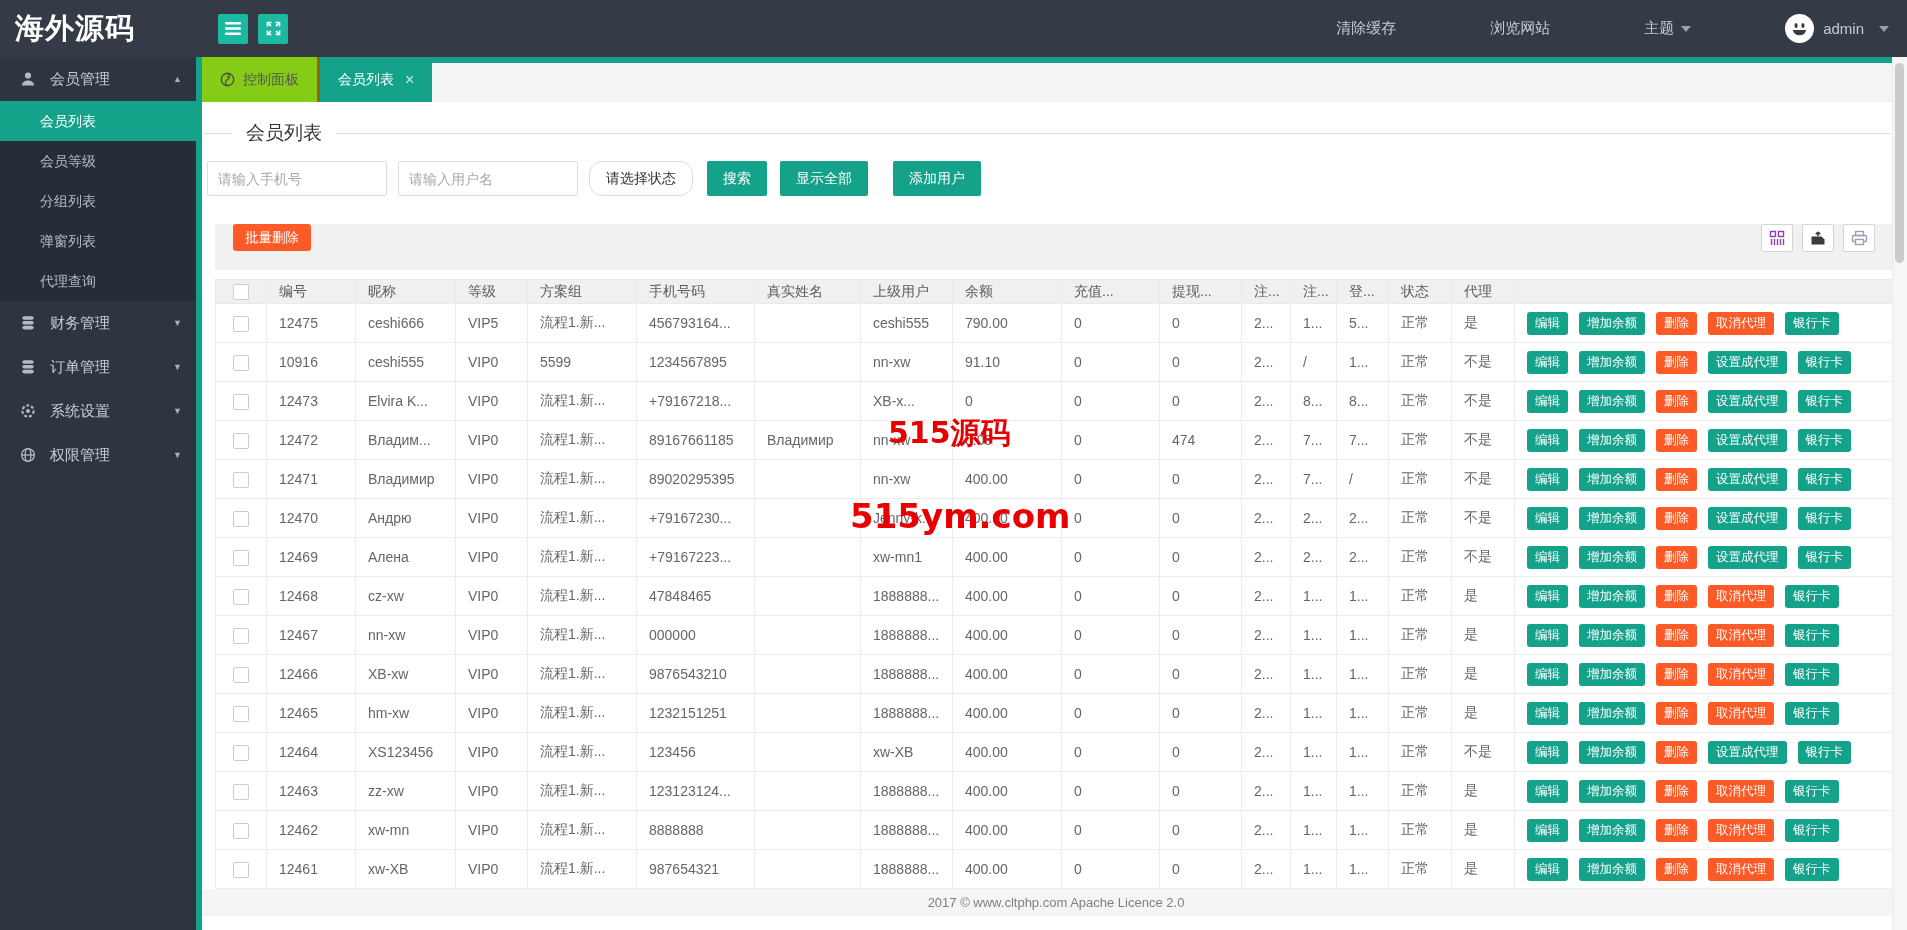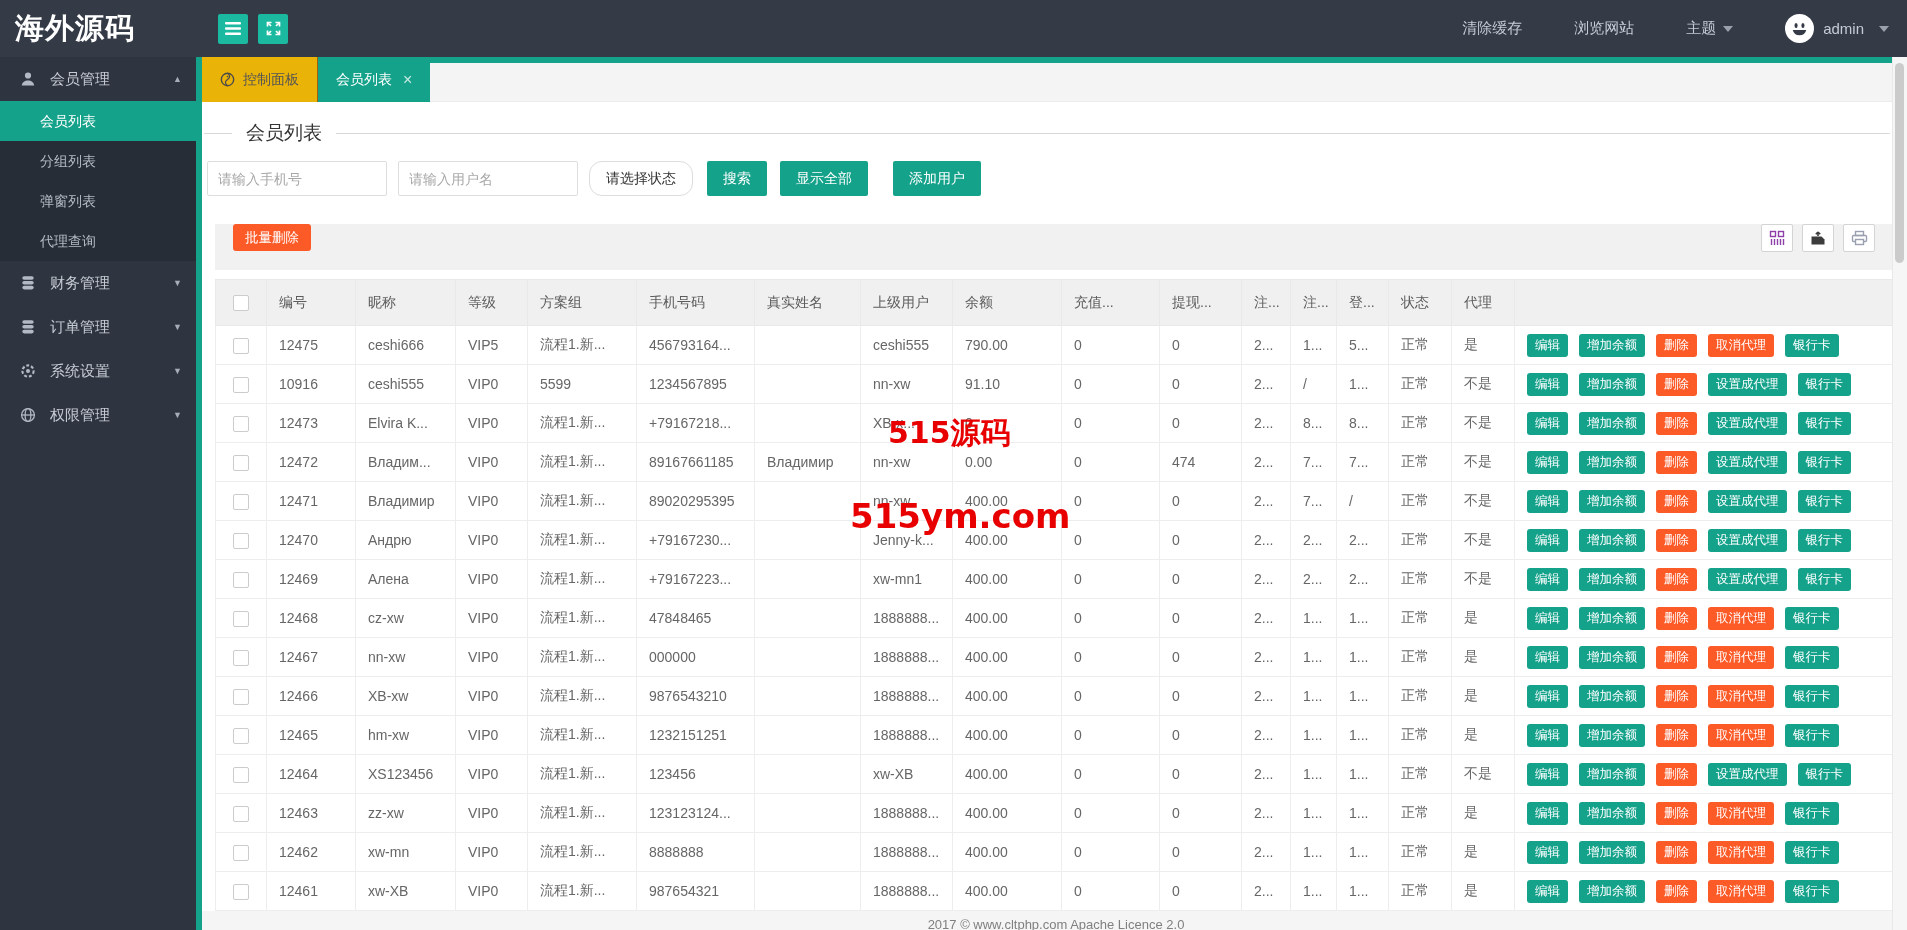--- a/index.html
+++ b/index.html
@@ -9,21 +9,21 @@
     font-family:"Liberation Sans","DejaVu Sans",sans-serif; background:#fff;
     --accent:#15a28b; --accent-bright:#1bb9a0; --danger:#fc5a27;
     --header-bg:#343a46; --sidebar-bg:#2f3540; --submenu-bg:#272d37;
   }
   
   .topbar { height:57px; background:var(--header-bg); display:flex; align-items:center; color:#c6ccd6; }
   .logo { width:196px; padding-left:15px; color:#fff; font-size:29px; font-weight:600; letter-spacing:1px; flex:none; }
   .hbtn { width:30px; height:30px; border:none; border-radius:2px; background:var(--accent-bright);
           display:flex; align-items:center; justify-content:center; cursor:pointer; margin-left:10px; padding:0; }
   .hbtn:first-of-type { margin-left:22px; }
-  .top-right { margin-left:auto; display:flex; align-items:center; }
+  .top-right { margin-left:auto; display:flex; align-items:center;gap:42px; }
   .toplink { color:#c6ccd6; font-size:15px; text-decoration:none; margin-right:52px; cursor:pointer; display:flex; align-items:center; }
   .caret-down { display:inline-block; width:0; height:0; border-left:5px solid transparent; border-right:5px solid transparent;
                 border-top:6px solid #9aa1ad; margin-left:7px; }
   .avatar { width:29px; height:29px; border-radius:50%; background:#fff; margin-right:9px; display:flex; align-items:center; justify-content:center; }
   .userlink { margin-right:10px; }
   .user-wrap { margin-right:18px; display:flex; align-items:center; }
   
   .main { display:flex; height:873px; }
   .sidebar { width:196px; flex:none; background:var(--sidebar-bg); }
   .accent-divider { width:6px; flex:none; background:var(--accent); }
@@ -31,22 +31,22 @@
   
   .side-parent { height:44px; display:flex; align-items:center; padding:0 14px 0 20px; color:#c6cbd4; font-size:15px; cursor:pointer; }
   .side-parent:first-child { height:44px; }
   .side-parent .sicon { width:18px; margin-right:12px; display:flex; color:#b4bac5; }
   .side-parent .arrow { margin-left:auto; font-size:9px; color:#a8aeb9; }
   .submenu { background:var(--submenu-bg); }
   .side-sub { height:40px; line-height:40px; padding-left:40px; font-size:14px; color:#b5bbc5; cursor:pointer; }
   .side-sub.active { background:var(--accent); color:#fff; }
   
   .tabstrip { height:45px; display:flex; background:#fff; }
-  .tab { display:flex; align-items:center; padding:0 18px; font-size:14px; color:#555; background:#eab308;
-         border-right:1px solid #a16207; cursor:pointer; }
+  .tab { display:flex; align-items:center; padding:0 18px; font-size:14px; color:#555; background:#84cc16;
+         border-right:3px solid #a16207; cursor:pointer; }
   .tab .ticon { margin-right:8px; display:flex; color:#4a4a4a; }
   .tab.active { background:var(--accent); color:#fff; border-right:none; }
   .tab .close { margin-left:11px; color:#c8e9e1; font-size:16px; line-height:1; cursor:pointer; }
   .tab-rest { flex:1; border-top:6px solid var(--accent); background:#f4f4f4; border-bottom:1px solid #ececec; }
   
   .title-row { display:flex; align-items:center; margin:18px 20px 0 2px; }
   .title-dash { width:28px; height:1px; background:#d9d9d9; }
   .page-title { font-size:19px; font-weight:400; color:#333; margin:0 14px; }
   .title-line { flex:1; height:1px; background:#d9d9d9; }
   .filters { display:flex; align-items:center; margin:15px 0 0 5px; }
@@ -60,21 +60,21 @@
   .btn.add-user { margin-left:12px; }
   
   .toolbar { margin:28px 17px 0 13px; height:46px; background:#f1f1f1; display:flex; padding:0 18px; }
   .btn.danger { background:var(--danger); height:27px; font-size:13.5px; padding:0 12px; border-radius:3px; margin:0; }
   .tool-spacer { flex:1; }
   .icon-btn { width:32px; height:28px; background:#fff; border:1px solid #d4d4d4; border-radius:2px; margin-left:9px;
               display:flex; align-items:center; justify-content:center; cursor:pointer; padding:0; }
   
   .table-wrap { margin:9px 17px 0 13px; }
   table { border-collapse:collapse; table-layout:fixed; width:1677px; font-size:14px; color:#666; }
-  thead th { background:#f0f0f0; height:46px; font-weight:400; color:#5b5b5b; text-align:left;
+  thead th { background:#f0f0f0; height:24px; font-weight:400; color:#5b5b5b; text-align:left;
              padding:0 4px 0 12px; border:1px solid #e9e9e9; white-space:nowrap; overflow:hidden; }
   tbody td { height:39px; border:1px solid #ededed; padding:0 4px 0 12px; white-space:nowrap; overflow:hidden; text-overflow:ellipsis; }
   th.cbcol, td.cbcol { text-align:center; padding:0; }
   .cb { width:16px; height:16px; border:1px solid #ccc; border-radius:2px; background:#fff; display:inline-block;
         vertical-align:middle; cursor:pointer; }
   .rowbtn { display:inline-block; height:23px; line-height:23px; padding:0 8px; border:none; border-radius:3px;
             background:var(--accent); color:#fff; font-size:12.5px; margin-right:11px; cursor:pointer; white-space:nowrap; }
   .rowbtn.danger { background:var(--danger); }
   
   .page-footer { height:27px; line-height:27px; background:#f5f5f5; text-align:center; color:#808080; font-size:13px; }
@@ -135,20 +135,21 @@
         <span class="sicon" style="display: flex;">
           <svg width="16" height="16" viewBox="0 0 16 16">
             <path d="M8 7.6a3.1 3.1 0 1 0 0-6.2 3.1 3.1 0 0 0 0 6.2zM1.8 14.5c.5-3.6 3-5.1 6.2-5.1s5.7 1.5 6.2 5.1z" fill="currentColor"></path>
           </svg>
         </span>
         <span>会员管理</span>
         <span class="arrow">▲</span>
       </div>
       <div class="submenu">
         <div class="side-sub active">会员列表</div>
+        <div class="side-sub">会员等级</div>
         <div class="side-sub">分组列表</div>
         <div class="side-sub">弹窗列表</div>
         <div class="side-sub">代理查询</div>
       </div>
       <div class="side-parent">
         <span class="sicon" style="display: flex;">
           <svg width="16" height="16" viewBox="0 0 16 16" fill="currentColor">
             <rect x="2.3" y="1.2" width="11.4" height="3.6" rx="1.8"></rect>
             <rect x="2.3" y="6" width="11.4" height="3.6" rx="1.8"></rect>
             <rect x="2.3" y="10.8" width="11.4" height="3.6" rx="1.8"></rect>

